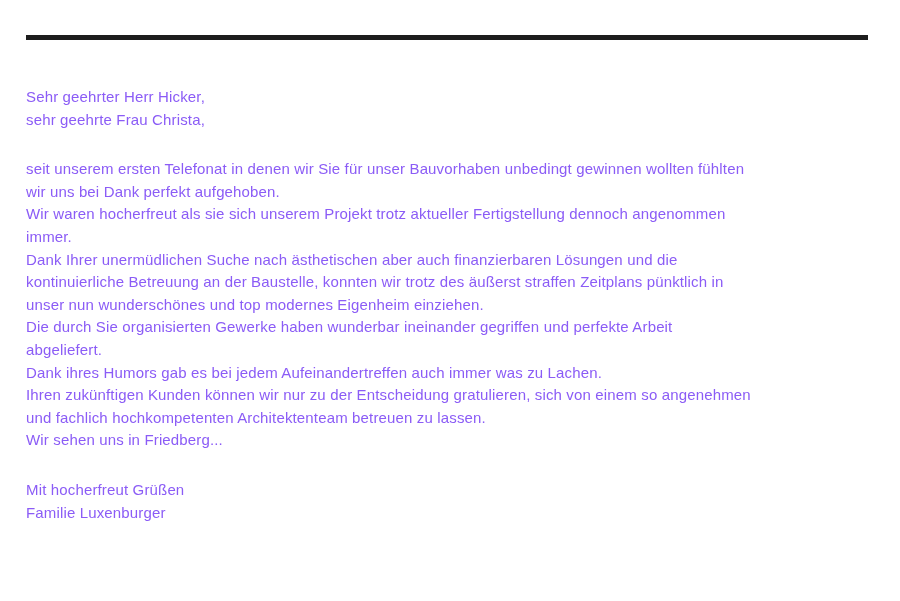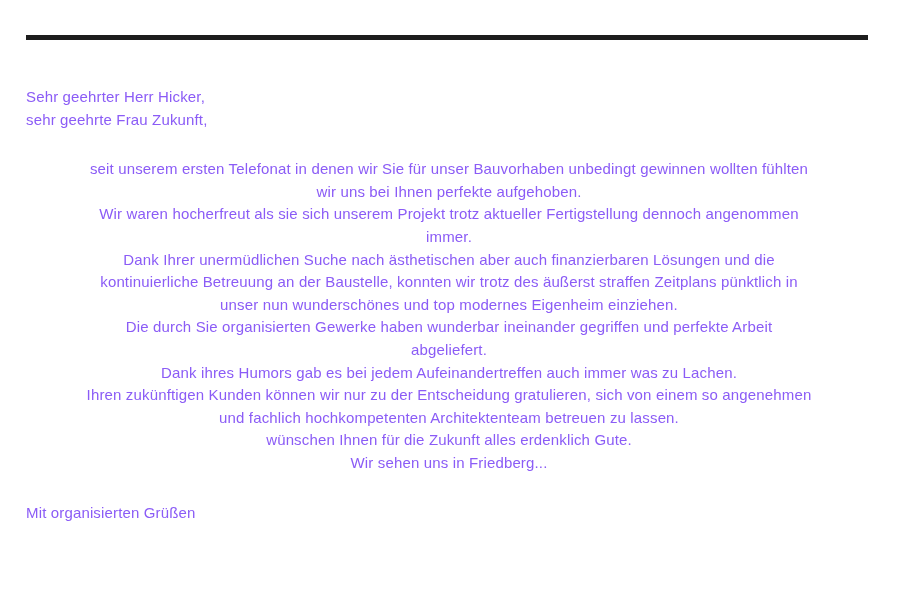--- a/index.html
+++ b/index.html
@@ -51,52 +51,52 @@
     display: block;
     font-size: 15px;
     line-height: 22.6px;
     letter-spacing: 0.01em;
     white-space: pre;
     color: #8b5cf6;
   }
 
   
   #salutation-block { margin: 0 0 0 0; }
-  #main-paragraph   { margin: 27px 0 0 0; text-align: center; }
+  #main-paragraph   { margin: 27px 0 0 0; }
   #closing-block    { margin: 27px 0 0 0; }
 </style>
 </head>
 <body>
 
 <div id="page">
 
   <div id="header-rule"></div>
 
   <div id="letter-body">
 
     <div class="para" id="salutation-block">
       <span class="line">Sehr geehrter Herr Hicker,</span>
-      <span class="line">sehr geehrte Frau Zukunft,</span>
+      <span class="line">sehr geehrte Frau Christa,</span>
     </div>
 
     <div class="para" id="main-paragraph">
       <span class="line">seit unserem ersten Telefonat in denen wir Sie für unser Bauvorhaben unbedingt gewinnen wollten fühlten</span>
-      <span class="line">wir uns bei Ihnen perfekte aufgehoben.</span>
+      <span class="line">wir uns bei Dank perfekt aufgehoben.</span>
       <span class="line">Wir waren hocherfreut als sie sich unserem Projekt trotz aktueller Fertigstellung dennoch angenommen</span>
       <span class="line">immer.</span>
       <span class="line">Dank Ihrer unermüdlichen Suche nach ästhetischen aber auch finanzierbaren Lösungen und die</span>
       <span class="line">kontinuierliche Betreuung an der Baustelle, konnten wir trotz des äußerst straffen Zeitplans pünktlich in</span>
       <span class="line">unser nun wunderschönes und top modernes Eigenheim einziehen.</span>
       <span class="line">Die durch Sie organisierten Gewerke haben wunderbar ineinander gegriffen und perfekte Arbeit</span>
       <span class="line">abgeliefert.</span>
       <span class="line">Dank ihres Humors gab es bei jedem Aufeinandertreffen auch immer was zu Lachen.</span>
       <span class="line">Ihren zukünftigen Kunden können wir nur zu der Entscheidung gratulieren, sich von einem so angenehmen</span>
       <span class="line">und fachlich hochkompetenten Architektenteam betreuen zu lassen.</span>
-      <span class="line">wünschen Ihnen für die Zukunft alles erdenklich Gute.</span>
       <span class="line">Wir sehen uns in Friedberg...</span>
     </div>
 
     <div class="para" id="closing-block">
-      <span class="line">Mit organisierten Grüßen</span>
+      <span class="line">Mit hocherfreut Grüßen</span>
+      <span class="line">Familie Luxenburger</span>
     </div>
 
   </div>
 </div>
 
 </body></html>

